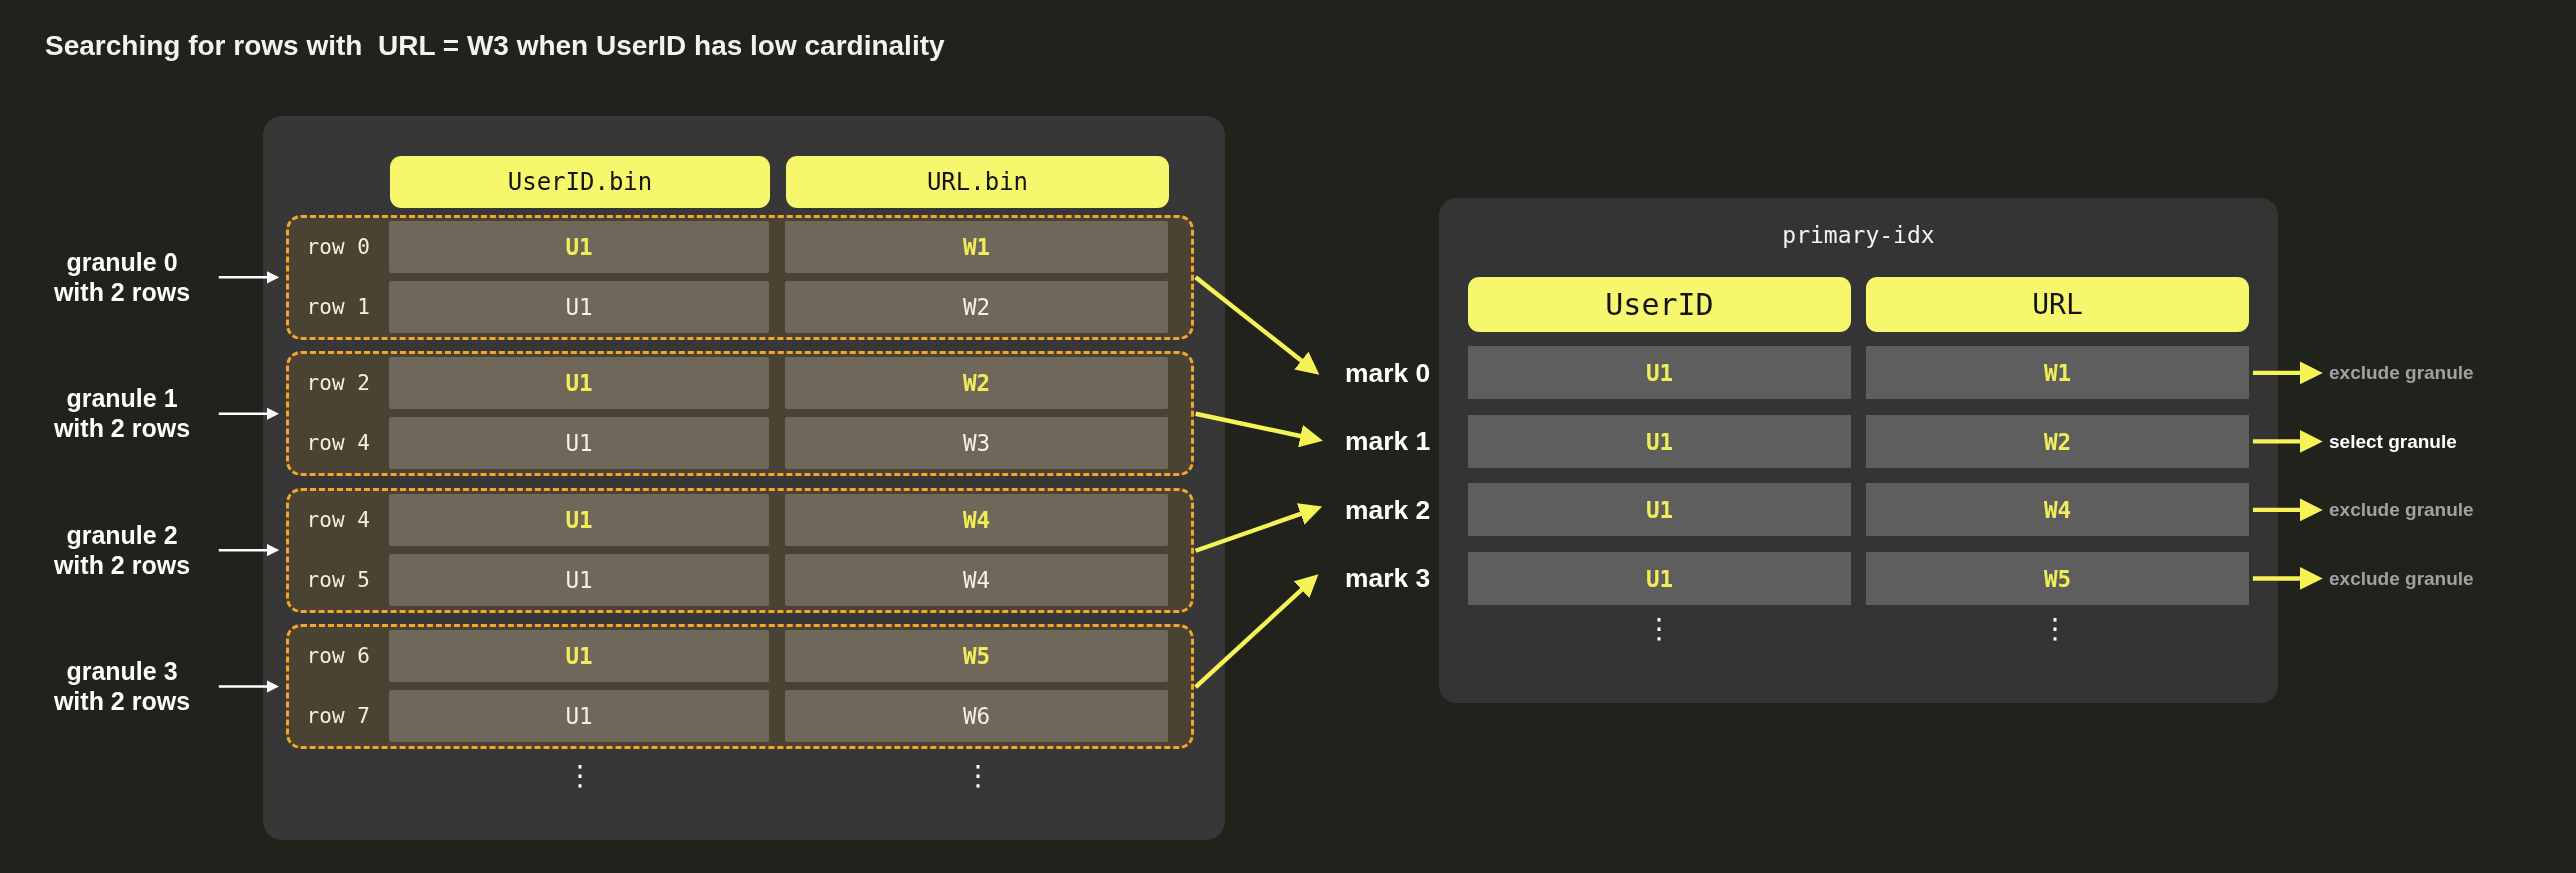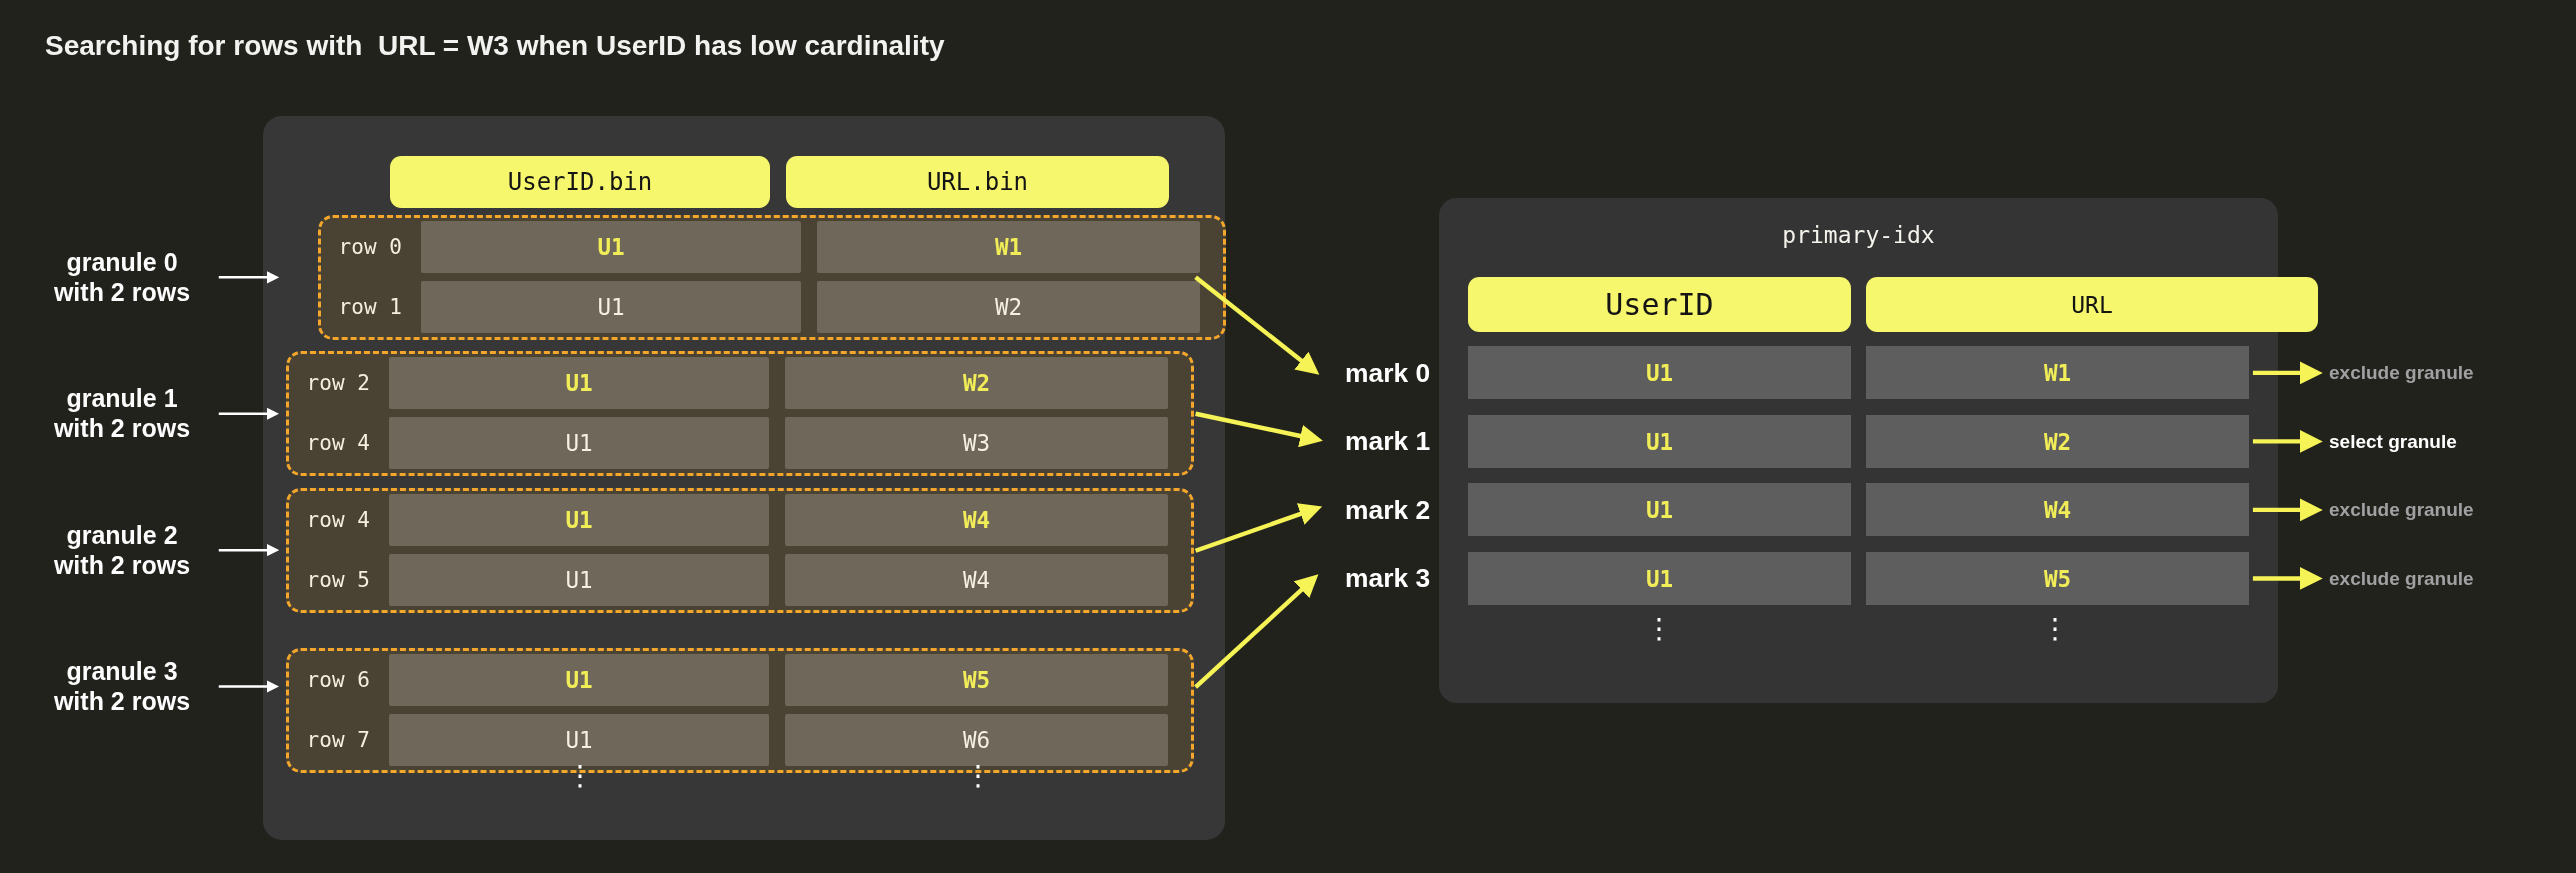--- a/index.html
+++ b/index.html
@@ -14,26 +14,26 @@
   .panel{position:absolute;border-radius:19px;}
   .bin-panel{left:263px;top:116px;width:962px;height:724px;background:#373737;}
   .idx-panel{left:1439px;top:198px;width:839px;height:505px;background:#343434;border-radius:17.6px;}
 
   
   .chip{position:absolute;background:#f7f76e;border-radius:11.3px;color:#141414;
         font-size:24px;display:flex;align-items:center;justify-content:center;}
   .chip.userbin{left:127px;top:40px;width:380px;height:52px;}
   .chip.urlbin{left:523px;top:40px;width:383px;height:52px;}
   .chip.uidx{left:29px;top:79px;width:383px;height:55px;font-size:30px;}
-  .chip.urlidx{left:427px;top:79px;width:452px;height:55px;font-size:23px;}
+  .chip.urlidx{left:427px;top:79px;width:383px;height:55px;font-size:28px;}
 
   
   .granule{position:absolute;left:23px;width:908px;height:125px;background:#4a4233;
            border:3.8px dashed #f3a62c;border-radius:15px;box-sizing:border-box;}
-  .granule.g0{top:99px;margin-left:32px;} .granule.g1{top:235px;} .granule.g2{top:372px;} .granule.g3{top:532px;}
+  .granule.g0{top:99px;} .granule.g1{top:235px;} .granule.g2{top:372px;} .granule.g3{top:508px;}
   .rowlabel{position:absolute;left:17.6px;width:79px;height:52px;line-height:52px;
             font-size:21px;color:#f5efdf;text-align:left;}
   .bcell{position:absolute;height:52px;background:#6f675a;border-radius:1.9px;
          display:flex;align-items:center;justify-content:center;font-size:22.6px;color:#f5f0e1;}
   .bcell.user{left:100px;width:380px;} .bcell.url{left:496px;width:383px;}
   .rtop{top:2.5px;} .rbot{top:63px;}
   .hl{color:#f1ed58;font-weight:bold;}
 
   
   .glabel{position:absolute;left:31px;width:182px;height:63px;text-align:center;

